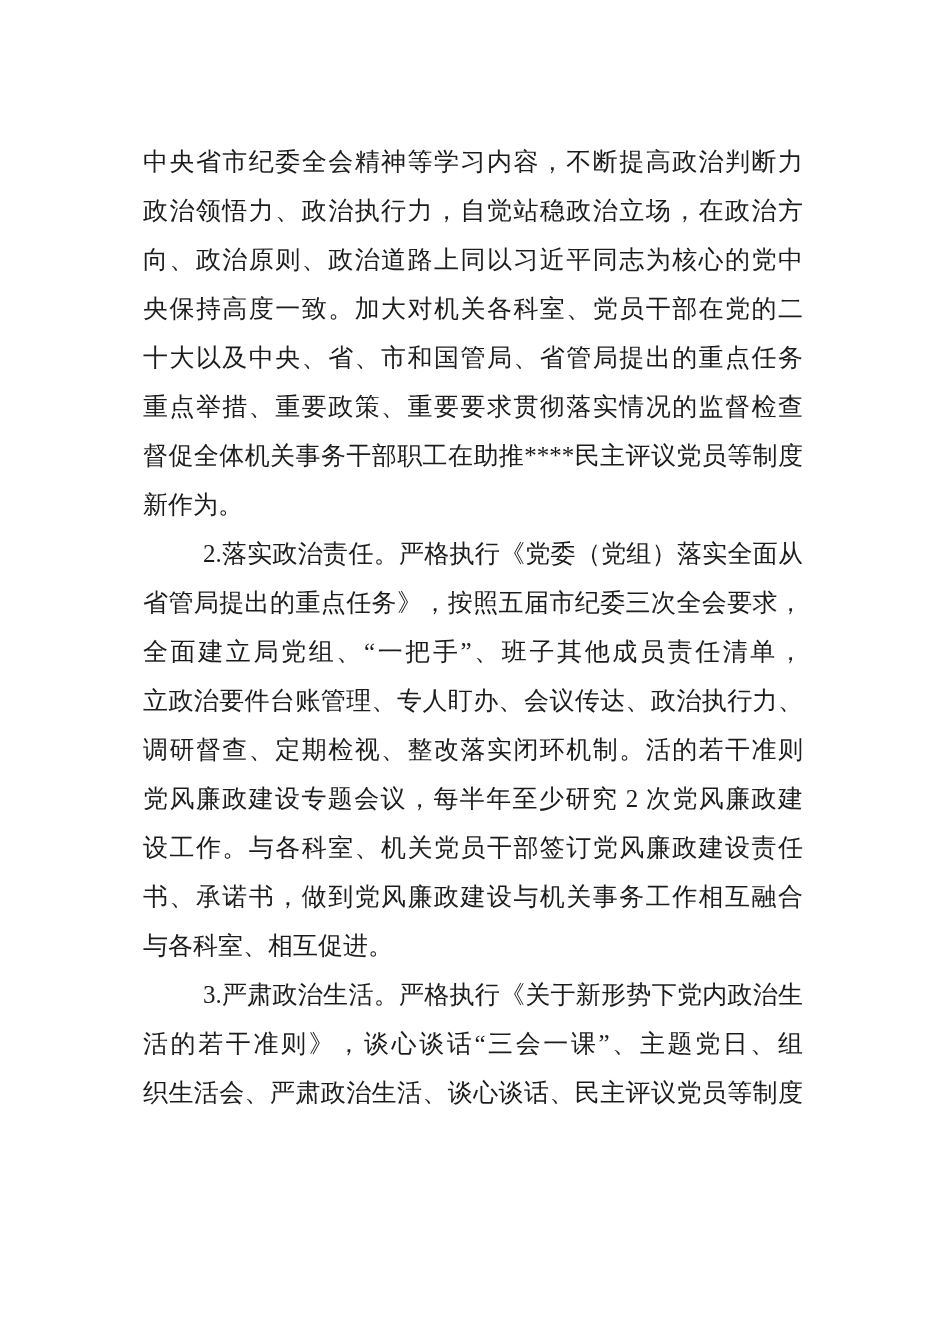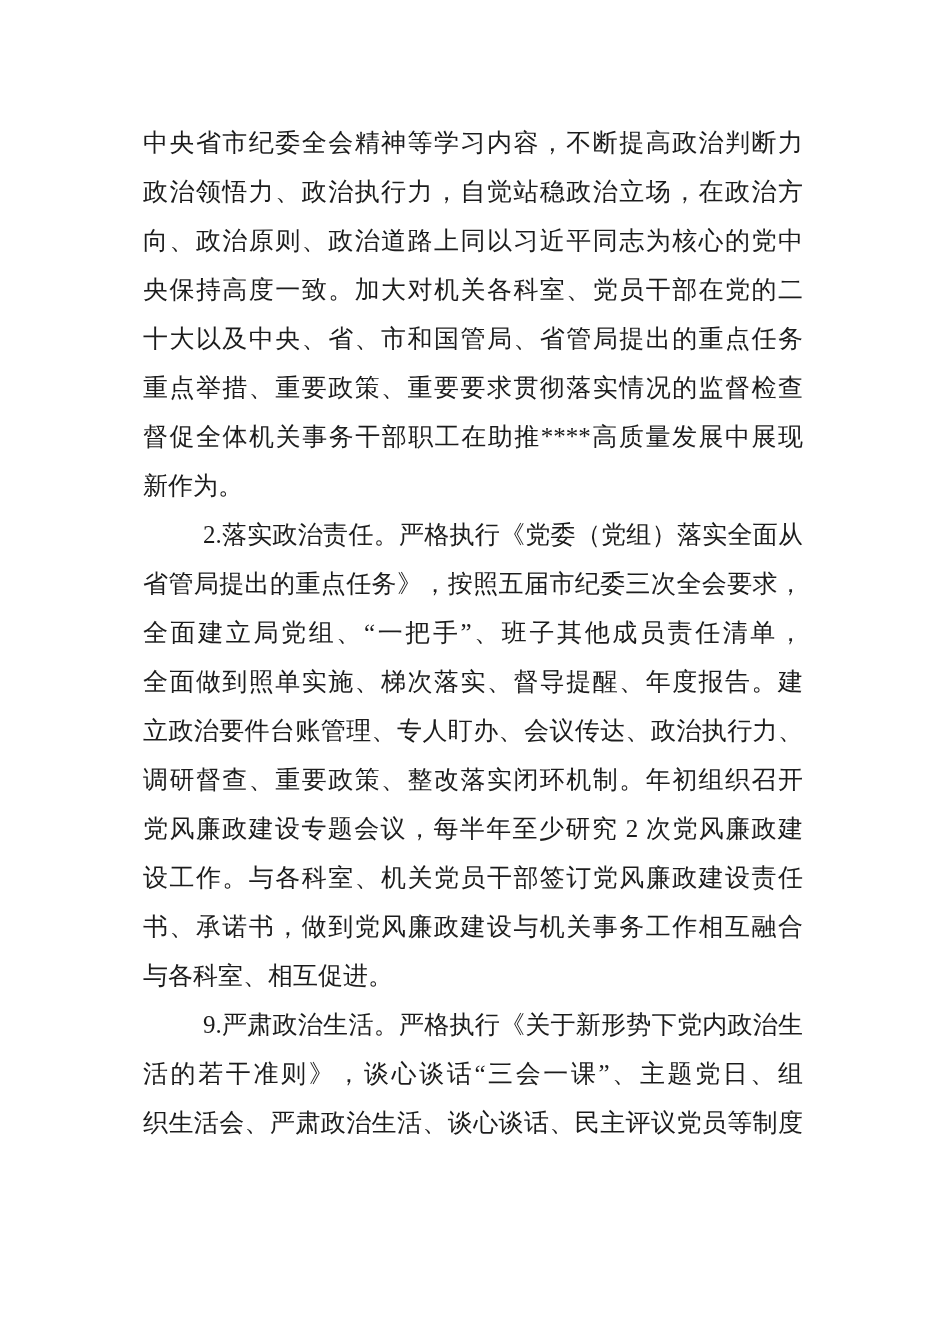--- a/index.html
+++ b/index.html
@@ -11,21 +11,21 @@
     position: relative;
     width: 950px;
     height: 1344px;
     background: #ffffff;
     overflow: hidden;
     font-family: "Liberation Serif", "DejaVu Serif", serif;
   }
   .text-block {
     position: absolute;
     left: 143px;
-    top: 118px;
+    top: 137px;
     width: 660px;
     font-size: 25px;
     line-height: 49px;
     color: #1c1c1c;
     font-weight: 400;
   }
   .line {
     height: 49px;
     overflow: hidden;
     text-align: justify;
@@ -44,29 +44,28 @@
 <body>
 
 <div class="page">
   <div class="text-block">
     <div class="line">中央省市纪委全会精神等学习内容，不断提高政治判断力</div>
     <div class="line">政治领悟力、政治执行力，自觉站稳政治立场，在政治方</div>
     <div class="line">向、政治原则、政治道路上同以习近平同志为核心的党中</div>
     <div class="line">央保持高度一致。加大对机关各科室、党员干部在党的二</div>
     <div class="line">十大以及中央、省、市和国管局、省管局提出的重点任务</div>
     <div class="line">重点举措、重要政策、重要要求贯彻落实情况的监督检查</div>
-    <div class="line">督促全体机关事务干部职工在助推****高质量发展中展现</div>
+    <div class="line">督促全体机关事务干部职工在助推****民主评议党员等制度</div>
     <div class="line end">新作为。</div>
     <div class="line indent">2.落实政治责任。严格执行《党委（党组）落实全面从</div>
     <div class="line">省管局提出的重点任务》，按照五届市纪委三次全会要求，</div>
     <div class="line">全面建立局党组、“一把手”、班子其他成员责任清单，</div>
-    <div class="line">全面做到照单实施、梯次落实、督导提醒、年度报告。建</div>
     <div class="line">立政治要件台账管理、专人盯办、会议传达、政治执行力、</div>
-    <div class="line">调研督查、重要政策、整改落实闭环机制。年初组织召开</div>
+    <div class="line">调研督查、定期检视、整改落实闭环机制。活的若干准则</div>
     <div class="line">党风廉政建设专题会议，每半年至少研究 2 次党风廉政建</div>
     <div class="line">设工作。与各科室、机关党员干部签订党风廉政建设责任</div>
     <div class="line">书、承诺书，做到党风廉政建设与机关事务工作相互融合</div>
     <div class="line end">与各科室、相互促进。</div>
-    <div class="line indent">9.严肃政治生活。严格执行《关于新形势下党内政治生</div>
+    <div class="line indent">3.严肃政治生活。严格执行《关于新形势下党内政治生</div>
     <div class="line">活的若干准则》，谈心谈话“三会一课”、主题党日、组</div>
     <div class="line">织生活会、严肃政治生活、谈心谈话、民主评议党员等制度</div>
   </div>
 </div>
 
 </body></html>

